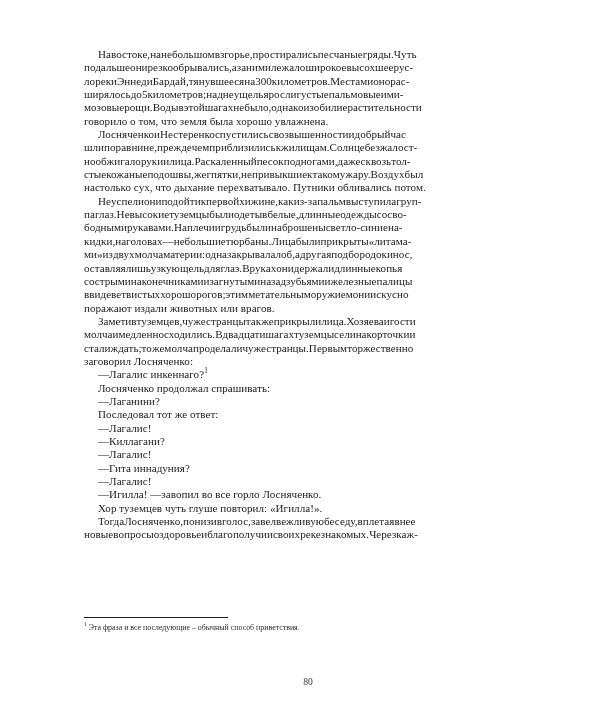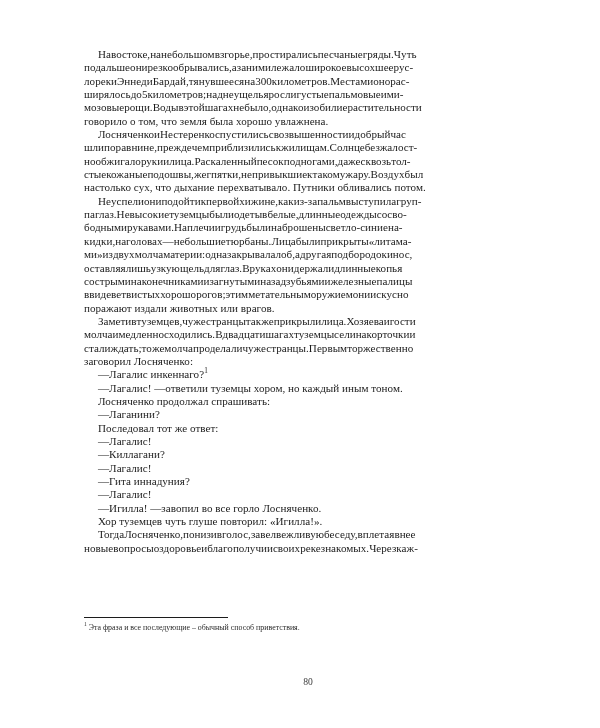--- a/index.html
+++ b/index.html
@@ -123,21 +123,20 @@
       <div class="line just"><span>ми»</span><span>из</span><span>двух</span><span>молча</span><span>материи:</span><span>одна</span><span>закрывала</span><span>лоб,</span><span>а</span><span>другая</span><span>подбородок</span><span>и</span><span>нос,</span></div>
       <div class="line just"><span>оставляя</span><span>лишь</span><span>узкую</span><span>щель</span><span>для</span><span>глаз.</span><span>В</span><span>руках</span><span>они</span><span>держали</span><span>длинные</span><span>копья</span></div>
       <div class="line just"><span>с</span><span>острыми</span><span>наконечниками</span><span>и</span><span>загнутыми</span><span>назад</span><span>зубьями</span><span>и</span><span>железные</span><span>палицы</span></div>
       <div class="line just"><span>в</span><span>виде</span><span>ветвистых</span><span>хорошо</span><span>рогов;</span><span>этим</span><span>метательным</span><span>оружием</span><span>они</span><span>искусно</span></div>
       <div class="line">поражают издали животных или врагов.</div>
       <div class="line just indent"><span>Заметив</span><span>туземцев,</span><span>чужестранцы</span><span>также</span><span>прикрыли</span><span>лица.</span><span>Хозяева</span><span>и</span><span>гости</span></div>
       <div class="line just"><span>молча</span><span>и</span><span>медленно</span><span>сходились.</span><span>В</span><span>двадцати</span><span>шагах</span><span>туземцы</span><span>сели</span><span>на</span><span>корточки</span><span>и</span></div>
       <div class="line just"><span>стали</span><span>ждать;</span><span>то</span><span>же</span><span>молча</span><span>проделали</span><span>чужестранцы.</span><span>Первым</span><span>торжественно</span></div>
       <div class="line">заговорил Лосняченко:</div>
       <div class="line indent">—Лагалис инкеннаго?<sup class="fn-marker">1</sup></div>
-      <div class="line indent">—Лагалис! —ответили туземцы хором, но каждый иным тоном.</div>
       <div class="line indent">Лосняченко продолжал спрашивать:</div>
       <div class="line indent">—Лаганини?</div>
       <div class="line indent">Последовал тот же ответ:</div>
       <div class="line indent">—Лагалис!</div>
       <div class="line indent">—Киллагани?</div>
       <div class="line indent">—Лагалис!</div>
       <div class="line indent">—Гита иннадуния?</div>
       <div class="line indent">—Лагалис!</div>
       <div class="line indent">—Игилла! —завопил во все горло Лосняченко.</div>
       <div class="line indent">Хор туземцев чуть глуше повторил: «Игилла!».</div>

